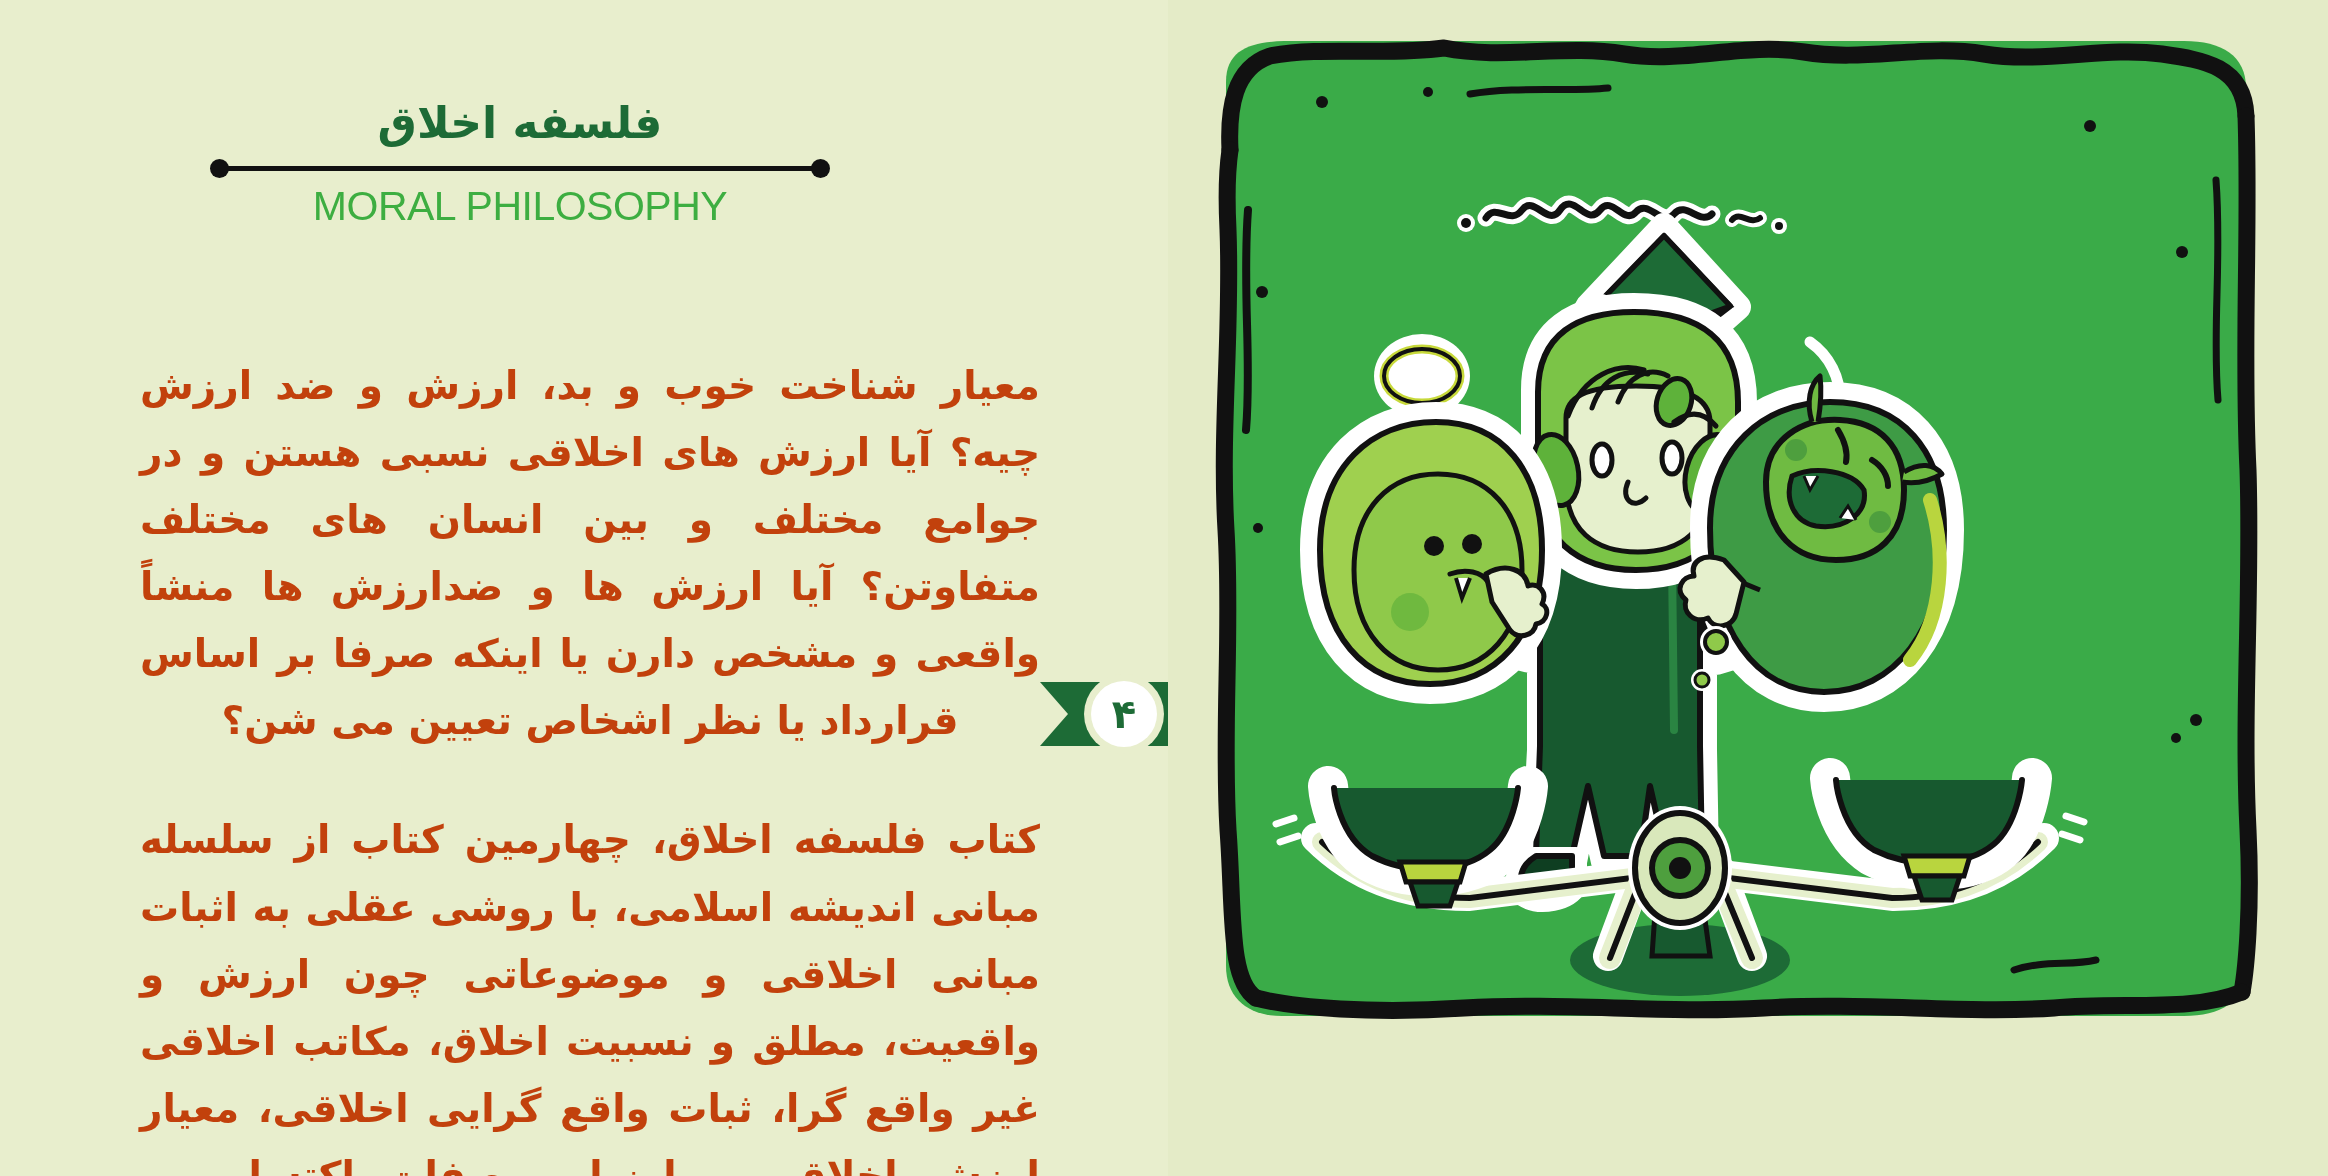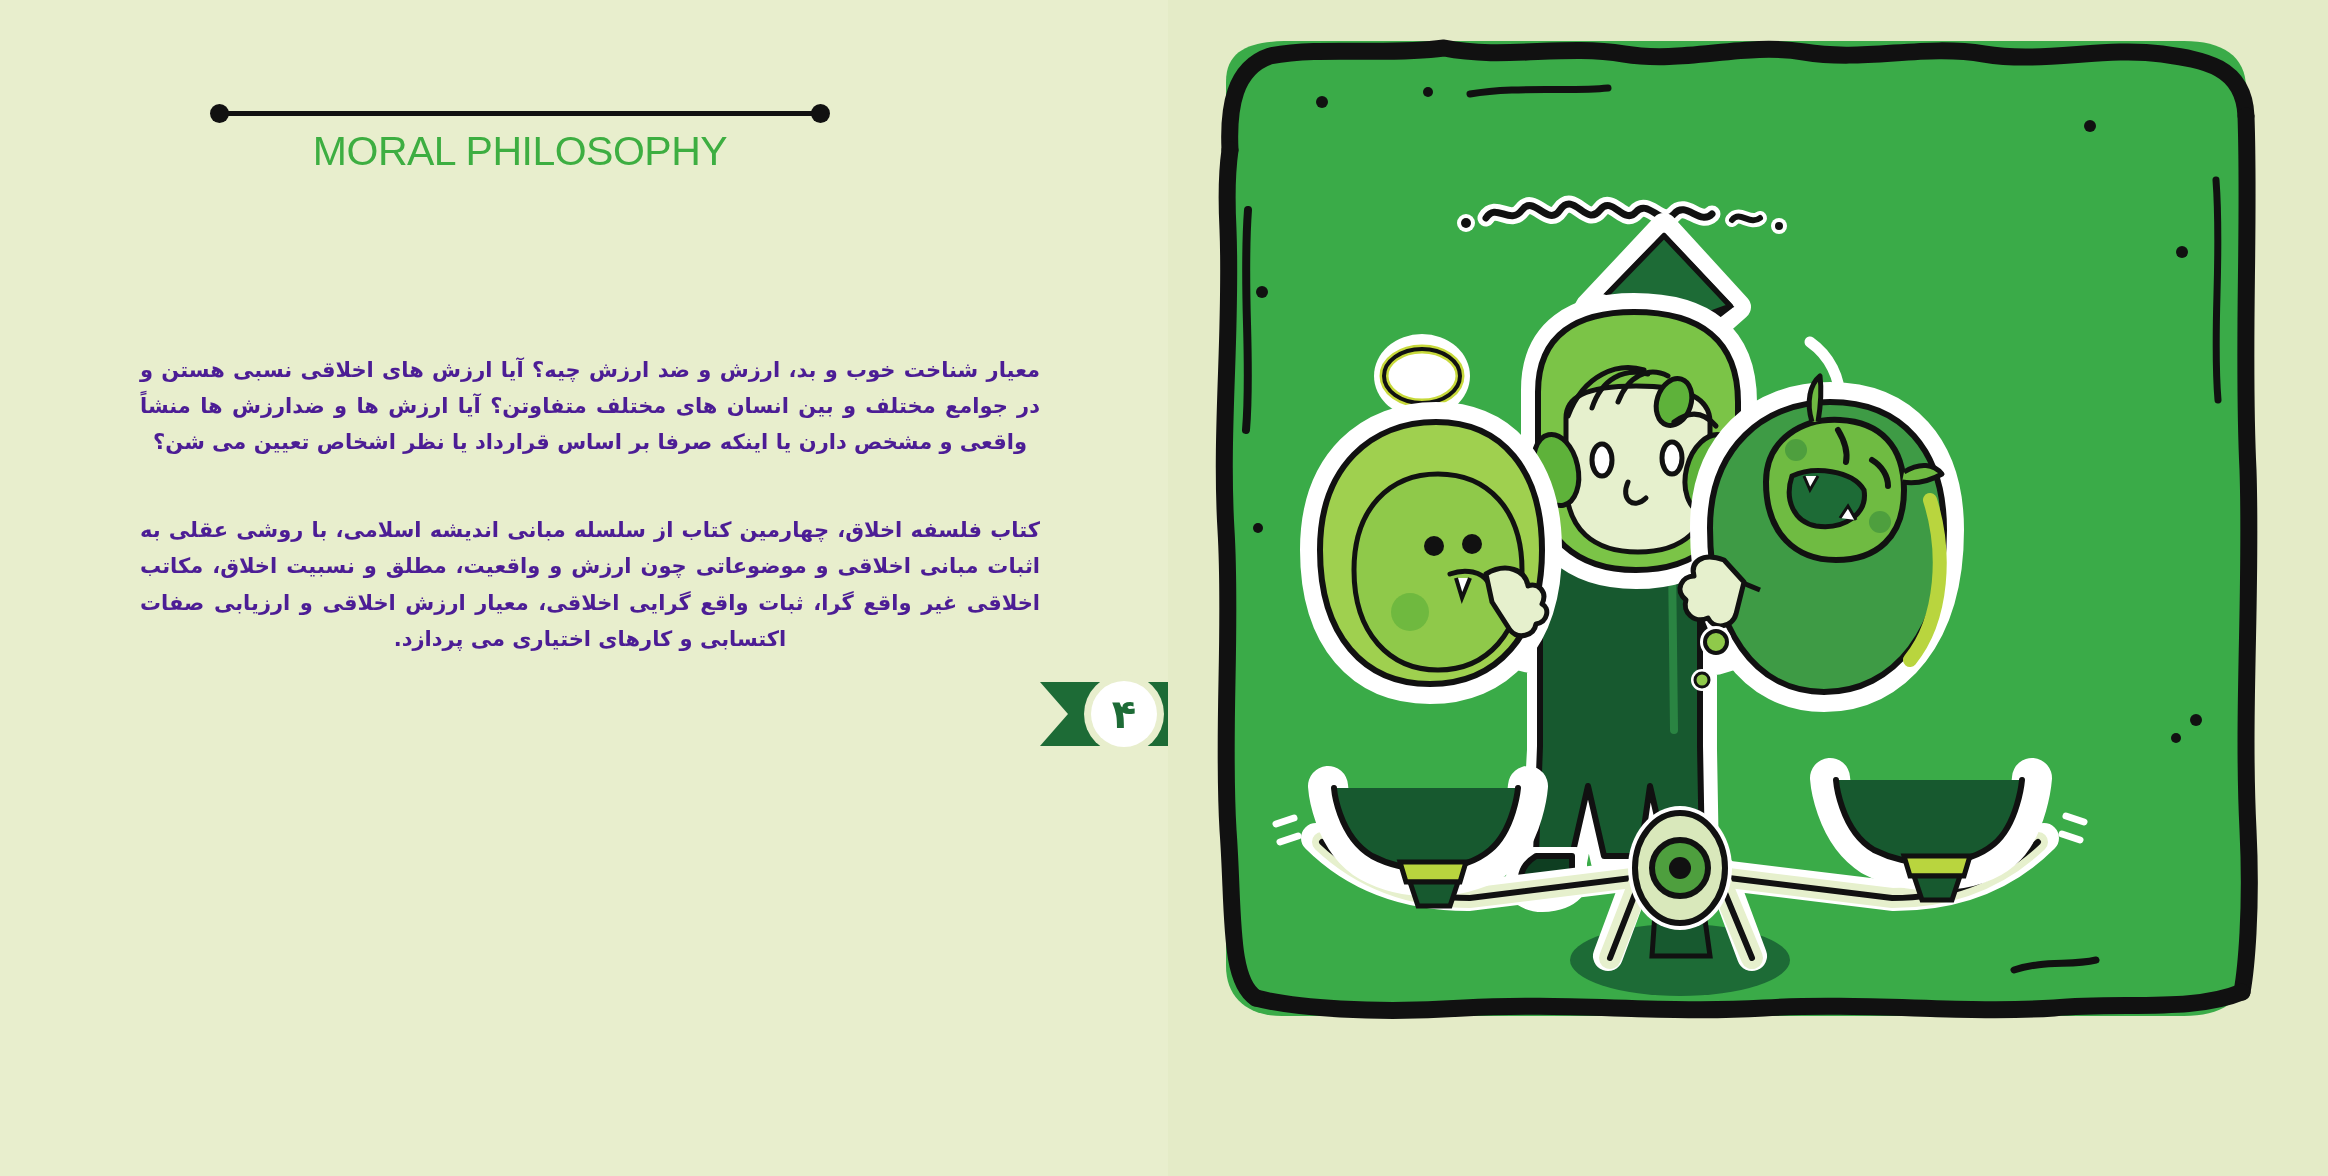--- a/index.html
+++ b/index.html
@@ -114,24 +114,24 @@
     right: 128px;
     left: 140px;
     top: 352px;
     direction: rtl;
     text-align: justify;
     text-align-last: center;
   }
 
   .para {
     font-family: "DejaVu Sans", sans-serif;
-    font-size: 21px;
+    font-size: 39px;
     font-weight: bold;
     line-height: 1.72;
-    color: #4c1d95;
+    color: #c2410c;
     margin: 0;
     direction: rtl;
     text-align: justify;
     text-justify: inter-word;
   }
   .para.p1 { text-align: justify; }
   .para.p2 { margin-top: 52px; }
 
   
   .ribbon {
@@ -407,20 +407,21 @@
         </g>
       </svg>
     </div>
   </div>
 
   <div class="pane-seam"></div>
 
   <div class="text-pane">
 
     <div class="title-block">
+      <div class="title-fa">فلسفه اخلاق</div>
       <div class="title-rule">
         <span class="dot l"></span>
         <span class="bar"></span>
         <span class="dot r"></span>
       </div>
       <div class="title-en">MORAL PHILOSOPHY</div>
     </div>
 
     <div class="body-block">
       <p class="para p1">معیار شناخت خوب و بد، ارزش و ضد ارزش چیه؟ آیا ارزش های اخلاقی نسبی هستن و در جوامع مختلف و بین انسان های مختلف متفاوتن؟ آیا ارزش ها و ضدارزش ها منشاً واقعی و مشخص دارن یا اینکه صرفا بر اساس قرارداد یا نظر اشخاص تعیین می شن؟</p>

